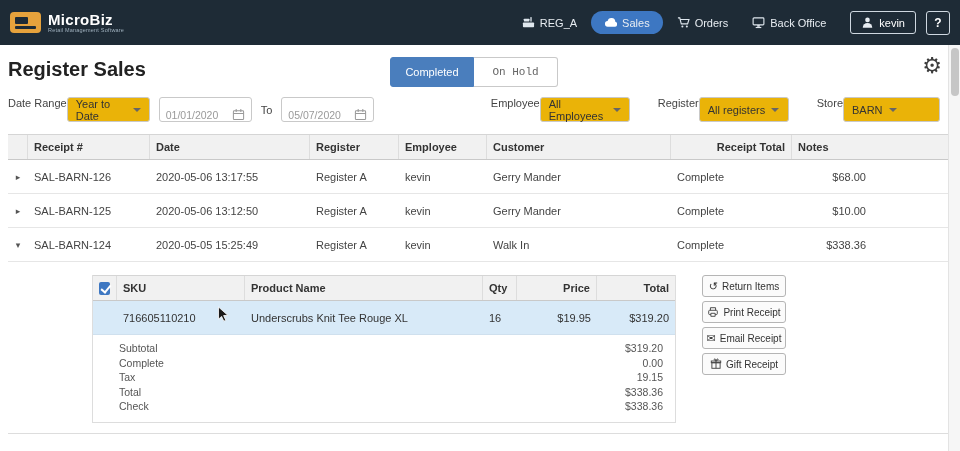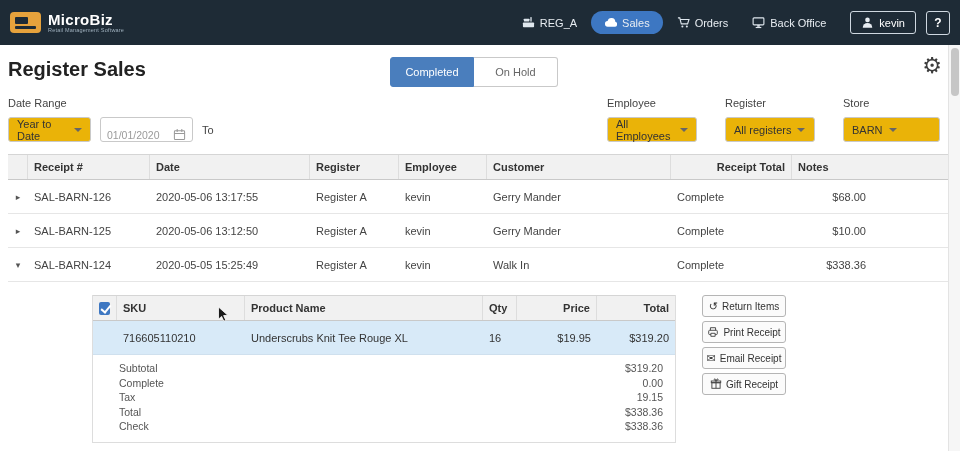--- a/index.html
+++ b/index.html
@@ -21,27 +21,27 @@
   .user-btn { display:flex; align-items:center; gap:5px; border:1px solid #cfd8e0; border-radius:3px; padding:4px 10px; font-size:11px; margin-left:10px; cursor:pointer; }
   .help-btn { border:1px solid #cfd8e0; border-radius:3px; width:24px; height:24px; display:flex; align-items:center; justify-content:center; font-size:12px; font-weight:bold; margin-left:6px; cursor:pointer; }
 
   
   .page-head { position:relative; height:52px; }
   .page-title { position:absolute; left:8px; top:13px; font-size:20px; font-weight:bold; color:#222; }
   .tabs { position:absolute; left:390px; top:12px; display:flex; }
   .tab { width:84px; height:30px; display:flex; align-items:center; justify-content:center; font-size:11px; border:1px solid #c9c9c9; background:#fff; color:#666; cursor:pointer; }
   .tab.active { background:#4a7ebd; border-color:#4a7ebd; color:#fff; }
   .tab:first-child { border-radius:3px 0 0 3px; }
-  .tab:last-child { border-radius:0 3px 3px 0; border-left:none; }
+  .tab:last-child { border-radius:0 3px 3px 0; border-left:none;font-family:Liberation Mono, monospace; }
   .gear { position:absolute; right:18px; top:10px; font-size:22px; color:#3d3d3d; cursor:pointer; line-height:22px; }
   .icon-gear::before { content:"\2699"; }
 
   
   .filters { display:flex; padding:0 20px 0 8px; align-items:flex-start; }
-  .f-group { display:flex; flex-direction:column; }
+  .f-group { display:flex; flex-direction:row; }
   .f-label { font-size:11px; color:#444; margin-bottom:8px; }
   .f-controls { display:flex; align-items:center; gap:9px; }
   .select { height:25px; border:1px solid #c9c9c9; border-radius:3px; background:#eab308; font-size:11px; color:#333; display:flex; align-items:center; padding:0 8px; cursor:pointer; }
   .caret { width:0; height:0; border-left:4px solid transparent; border-right:4px solid transparent; border-top:4px solid #666; margin-left:6px; }
   .date-box { width:93px; height:25px; border:1px solid #c9c9c9; border-radius:3px; display:flex; align-items:flex-end; justify-content:space-between; padding:0 6px; background:#fff; }
   .date-box input { border:none; outline:none; width:64px; font-size:10.5px; color:#9a9a9a; font-family:"Liberation Sans",sans-serif; }
   .to-label { font-size:11px; color:#444; }
   .f-right { margin-left:auto; display:flex; gap:28px; }
 
   
@@ -165,20 +165,29 @@
       <span class="date-box">
         <input value="01/01/2020" style="">
         <svg width="13" height="13" viewBox="0 0 14 14">
             <g fill="none" stroke="#999" stroke-width="1.1">
               <rect x="1.5" y="3" width="11" height="9.5" rx="1"></rect>
               <path d="M1.5 6h11M4.5 1.2v3M9.5 1.2v3"></path>
             </g>
           </svg>
       </span>
       <span class="to-label">To</span>
+      <span class="date-box">
+        <input value="05/07/2020" style="">
+        <svg width="13" height="13" viewBox="0 0 14 14">
+            <g fill="none" stroke="#999" stroke-width="1.1">
+              <rect x="1.5" y="3" width="11" height="9.5" rx="1"></rect>
+              <path d="M1.5 6h11M4.5 1.2v3M9.5 1.2v3"></path>
+            </g>
+          </svg>
+      </span>
     </div>
   </div>
   <div class="f-right">
     <div class="f-group">
       <span class="f-label">Employee</span>
       <span class="select" style="width:90px;">
         <span>All Employees</span>
         <span class="caret"></span>
       </span>
     </div>

